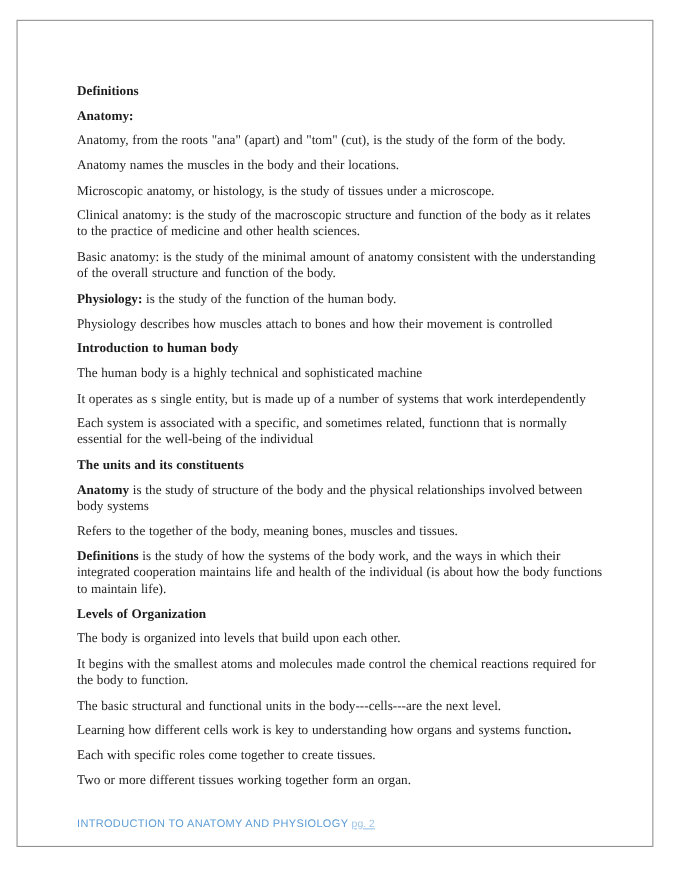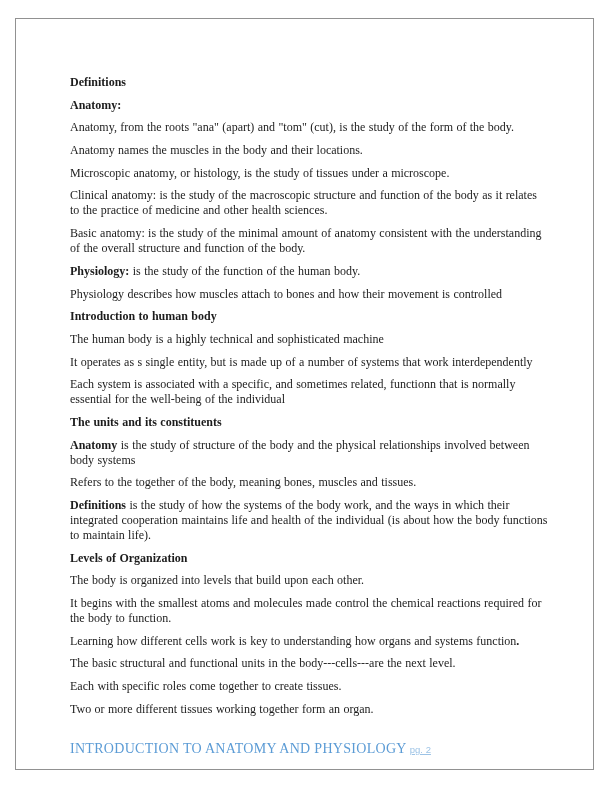--- a/index.html
+++ b/index.html
@@ -43,24 +43,23 @@
     font-weight: bold;
   }
   .footer {
     position: absolute;
     left: 54px;
     top: 720px;
     font-family: "Liberation Sans", sans-serif;
     white-space: nowrap;
   }
   .footer .footer-title {
-    font-size: 14px;
+    font-size: 10px;
     letter-spacing: 0.3px;
     color: #5b9bd5;
-    font-family: Liberation Serif, serif;
   }
   .footer .footer-page {
     font-size: 9.5px;
     color: #9cc3e6;
     margin-left: 3px;
     text-decoration: underline;
   }
 </style>
 </head>
 <body>
@@ -80,21 +79,21 @@
       <p class="body"><span>The human body is a highly technical and sophisticated machine</span></p>
       <p class="body"><span>It operates as s single entity, but is made up of a number of systems that work interdependently</span></p>
       <p class="body"><span>Each system is associated with a specific, and sometimes related, functionn that is normally essential for the well-being of the individual</span></p>
       <p class="heading"><span class="b">The units and its constituents</span></p>
       <p class="body"><span class="b">Anatomy</span><span> is the study of structure of the body and the physical relationships involved between body systems</span></p>
       <p class="body"><span>Refers to the together of the body, meaning bones, muscles and tissues.</span></p>
       <p class="body"><span class="b">Definitions</span><span> is the study of how the systems of the body work, and the ways in which their integrated cooperation maintains life and health of the individual (is about how the body functions to maintain life).</span></p>
       <p class="heading"><span class="b">Levels of Organization</span></p>
       <p class="body"><span>The body is organized into levels that build upon each other.</span></p>
       <p class="body"><span>It begins with the smallest atoms and molecules made control the chemical reactions required for the body to function.</span></p>
+      <p class="body"><span>The basic structural and functional units in the body---cells---are the next level.</span></p>
       <p class="body"><span>Learning how different cells work is key to understanding how organs and systems function</span><span class="b">.</span></p>
-      <p class="body"><span>The basic structural and functional units in the body---cells---are the next level.</span></p>
       <p class="body"><span>Each with specific roles come together to create tissues.</span></p>
       <p class="body"><span>Two or more different tissues working together form an organ.</span></p>
     </div>
   <div class="footer">
     <span class="footer-title">INTRODUCTION TO ANATOMY AND PHYSIOLOGY</span><span class="footer-page">pg. 2</span>
   </div>
 </div>
 
 </body></html>

